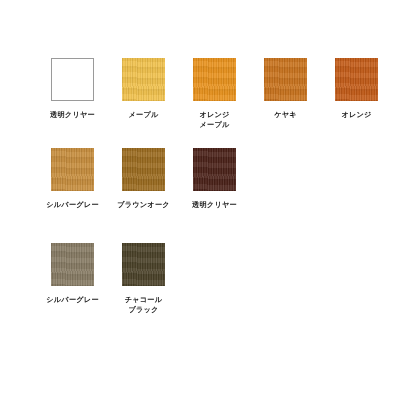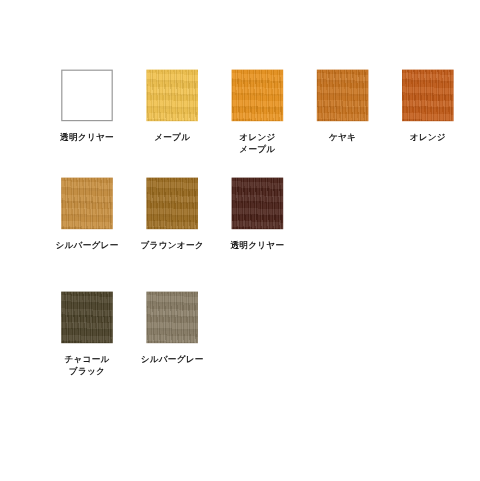--- a/index.html
+++ b/index.html
@@ -158,28 +158,28 @@
       <div class="swatch-cell">
         <div class="swatch-chip" style="background-color: rgb(74, 33, 24);">
           <div class="grain"></div>
         </div>
         <div class="swatch-label">透明クリヤー</div>
       </div>
     </div>
 
     <div class="swatch-row row-3">
       <div class="swatch-cell">
+        <div class="swatch-chip" style="background-color: rgb(134, 122, 99);">
+          <div class="grain"></div>
+        </div>
+        <div class="swatch-label">シルバーグレー</div>
+      </div>
+      <div class="swatch-cell">
         <div class="swatch-chip" style="background-color: rgb(74, 65, 40);">
           <div class="grain"></div>
         </div>
         <div class="swatch-label">チャコール
 ブラック</div>
-      </div>
-      <div class="swatch-cell">
-        <div class="swatch-chip" style="background-color: rgb(134, 122, 99);">
-          <div class="grain"></div>
-        </div>
-        <div class="swatch-label">シルバーグレー</div>
       </div>
     </div>
 
   </div>
 </div>
 
 </body></html>

